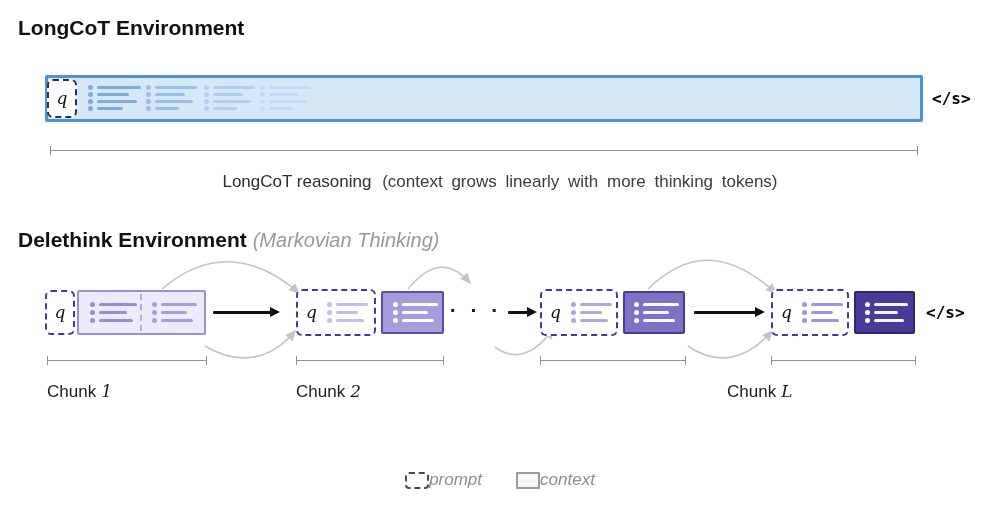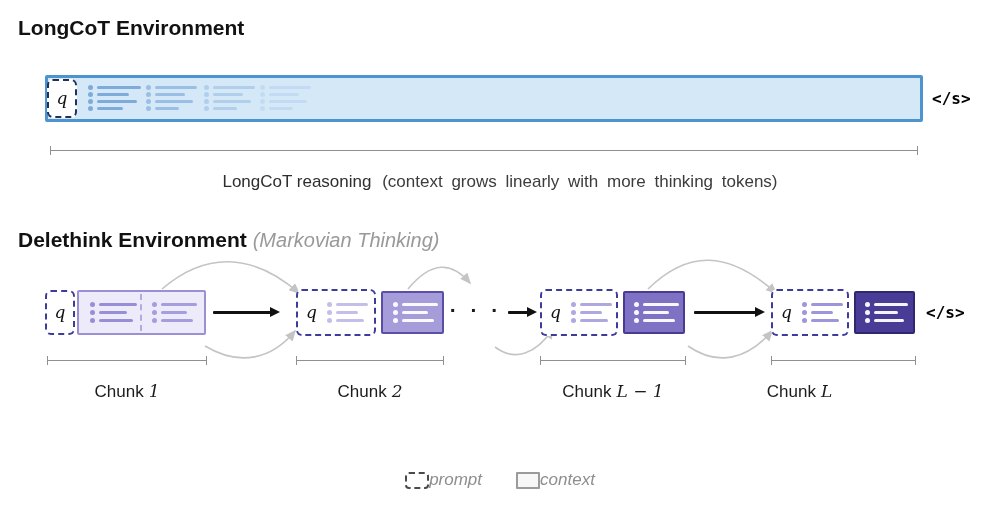--- a/index.html
+++ b/index.html
@@ -50,21 +50,21 @@
 
   
   .arr{position:absolute;height:2.5px;background:#111;border-radius:1px;z-index:1;}
   .arr::after{content:"";position:absolute;right:-9px;top:50%;transform:translateY(-50%);
               width:0;height:0;border-left:10px solid #111;border-top:5.5px solid transparent;border-bottom:5.5px solid transparent;}
 
   .dots{position:absolute;left:446px;top:298px;width:60px;text-align:center;font-size:21px;font-weight:700;
         letter-spacing:4px;color:#1a1a1a;}
 
   
-  .chunk-label{position:absolute;top:381px;text-align:center;font-size:17px;color:#1c1c1c;}
+  .chunk-label{position:absolute;top:381px;text-align:left;font-size:17px;color:#1c1c1c;}
   .mnum{font-family:"DejaVu Serif",serif;font-style:italic;margin-left:5px;}
 
   
   .swoosh{position:absolute;left:0;top:0;z-index:1;pointer-events:none;}
 
   
   .legend{position:absolute;left:0;top:470px;width:1000px;display:flex;justify-content:center;
           align-items:center;gap:34px;}
   .legend .item{display:flex;align-items:center;}
   .lg-dash{width:24px;height:17px;box-sizing:border-box;border:2.5px dashed #4a4a4a;border-radius:4px;background:#fff;}
@@ -212,23 +212,20 @@
   <div class="bracket" style="left:296px;top:356px;width:148px;"></div>
   <div class="bracket" style="left:540px;top:356px;width:146px;"></div>
   <div class="bracket" style="left:771px;top:356px;width:145px;"></div>
 
   <div class="chunk-label" style="left:47px;width:160px;">
     <span>Chunk</span><span class="mnum">1</span>
   </div>
   <div class="chunk-label" style="left:296px;width:148px;">
     <span>Chunk</span><span class="mnum">2</span>
   </div>
-  <div class="chunk-label" style="left:520px;width:186px;">
-    <span>Chunk</span><span class="mnum">L − 1</span>
-  </div>
   <div class="chunk-label" style="left:727px;width:145px;">
     <span>Chunk</span><span class="mnum">L</span>
   </div>
 
 
   <div class="legend">
     <div class="item">
       <span class="lg-dash"></span>
       <span class="lg-label">prompt</span>
     </div>

